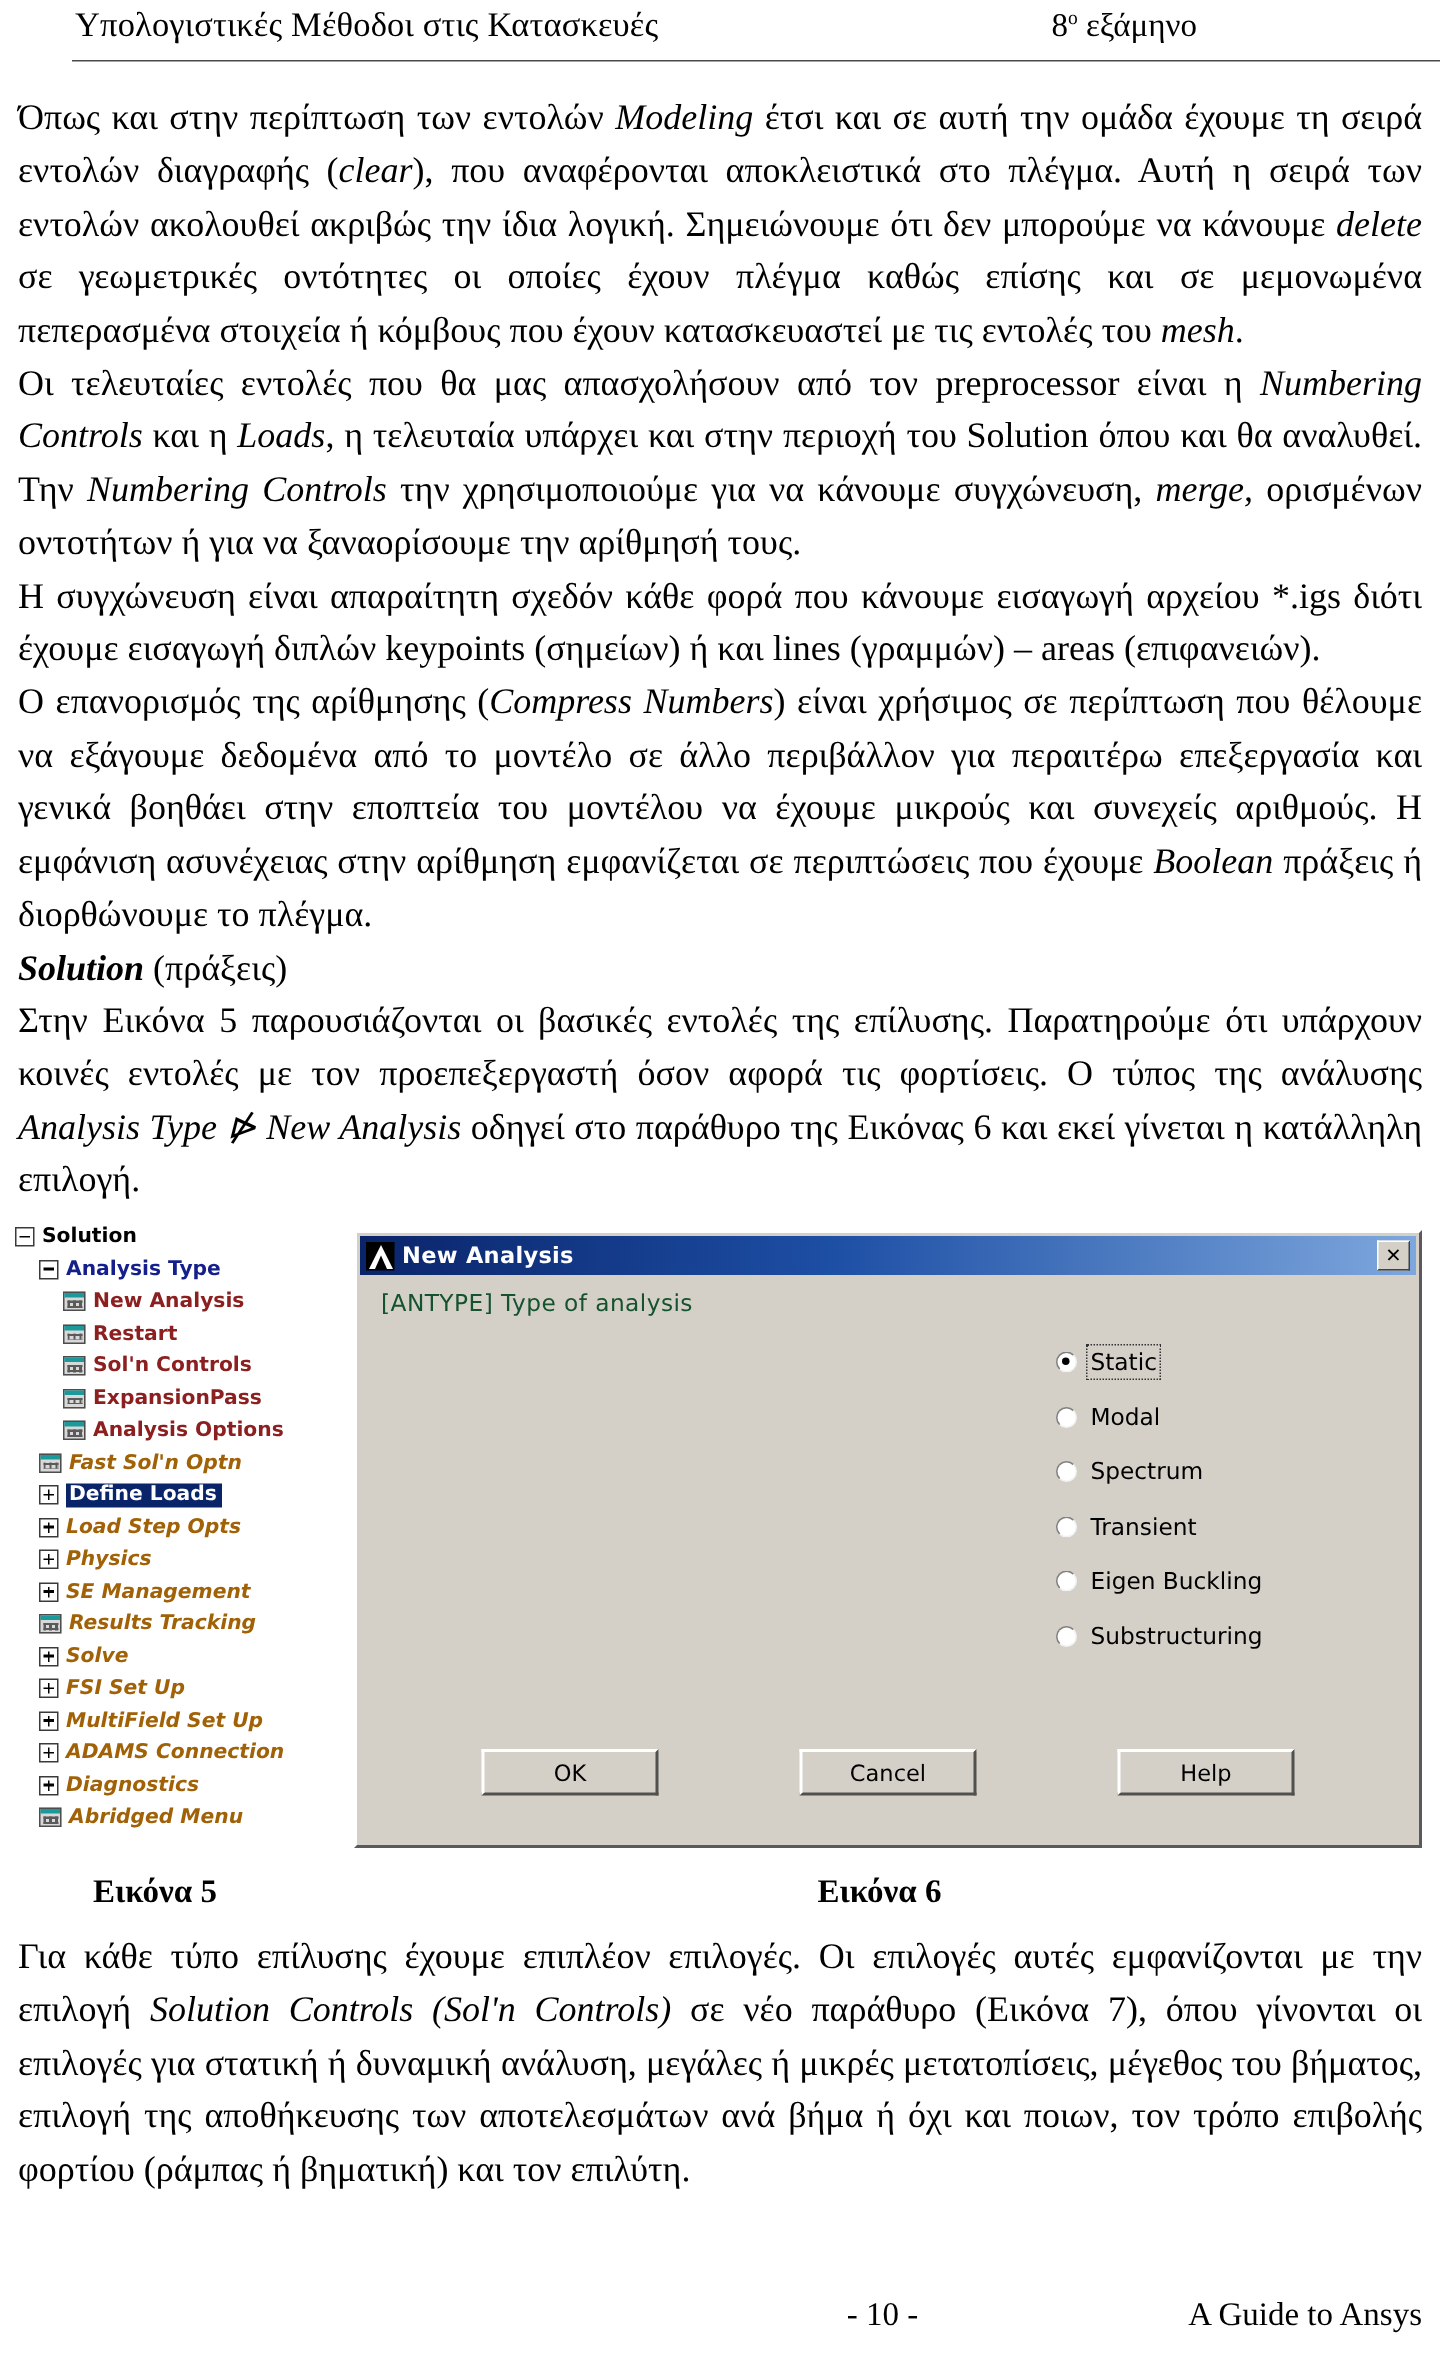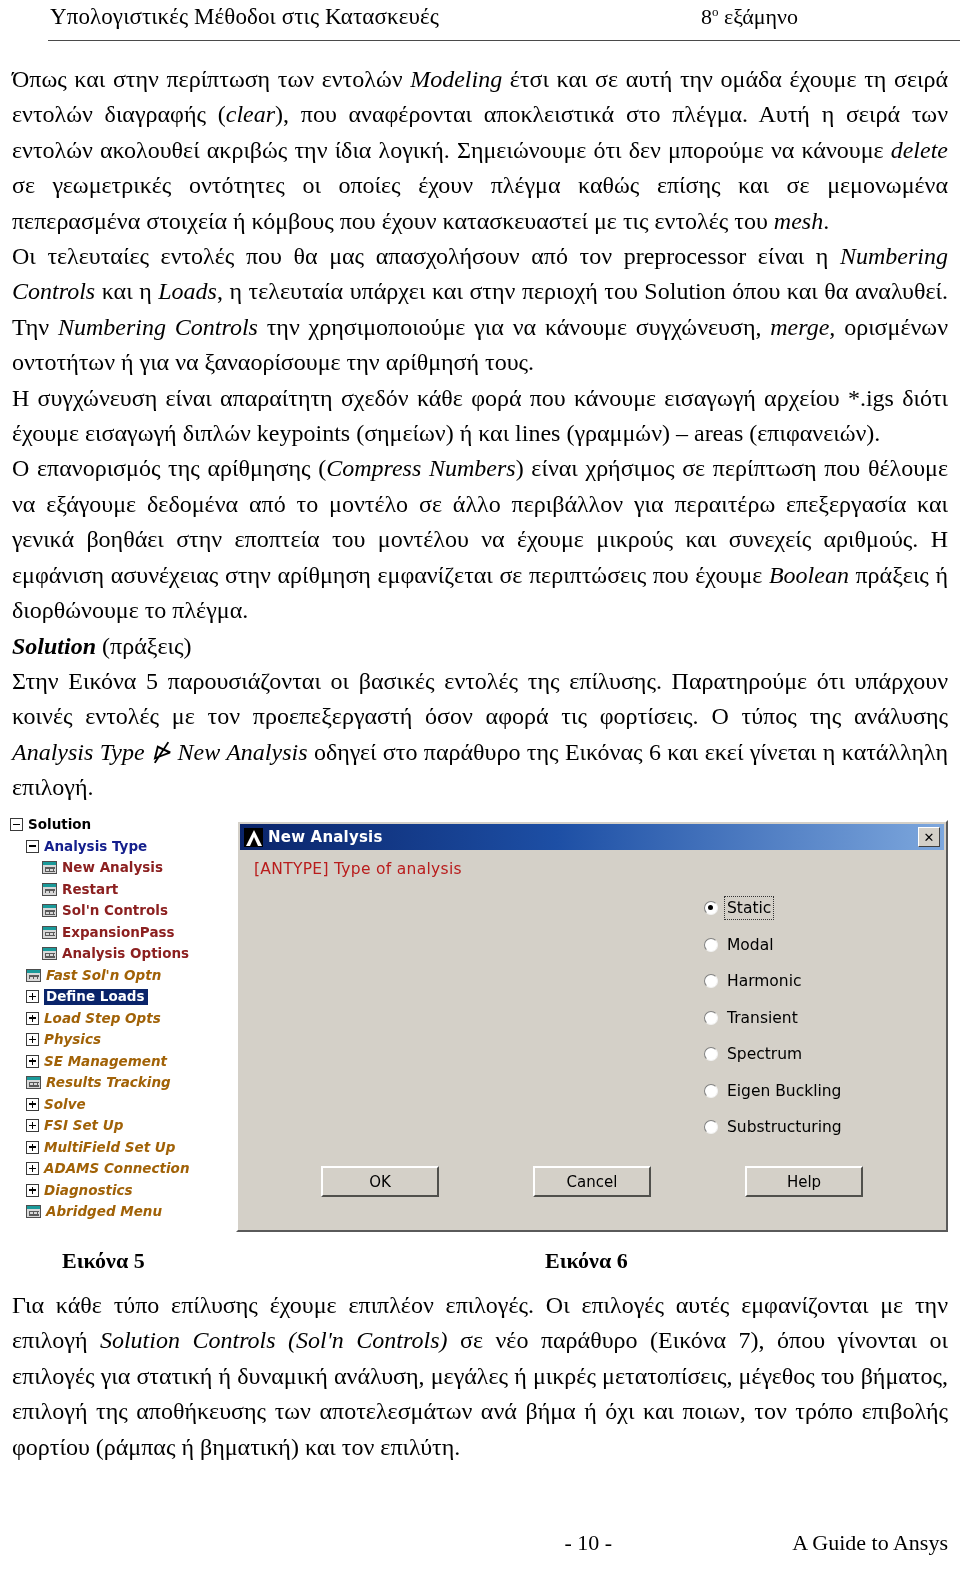--- a/index.html
+++ b/index.html
@@ -237,21 +237,21 @@
     font-weight: bold;
     color: #000;
     line-height: 1;
     margin-right: 2px;
   }
   .dlg-prompt {
     position: absolute;
     left: 16px;
     top: 38px;
     font-size: 15.5px;
-    color: #b91c1c;
+    color: #14532d;
     letter-spacing: 0.3px;
   }
   .radio-group {
     position: absolute;
     left: 466px;
     top: 68px;
     width: 230px;
   }
   .radio-row {
     display: flex;
@@ -514,37 +514,33 @@
       <div class="radio-row focused">
         <span class="radio on"></span>
         <span class="radio-label">Static</span>
       </div>
 
       <div class="radio-row">
         <span class="radio"></span>
         <span class="radio-label">Modal</span>
       </div>
 
+
       <div class="radio-row">
         <span class="radio"></span>
-        <span class="radio-label">Harmonic</span>
+        <span class="radio-label">Spectrum</span>
       </div>
 
       <div class="radio-row">
         <span class="radio"></span>
         <span class="radio-label">Transient</span>
       </div>
 
       <div class="radio-row">
         <span class="radio"></span>
-        <span class="radio-label">Spectrum</span>
-      </div>
-
-      <div class="radio-row">
-        <span class="radio"></span>
         <span class="radio-label">Eigen Buckling</span>
       </div>
 
       <div class="radio-row">
         <span class="radio"></span>
         <span class="radio-label">Substructuring</span>
       </div>
 
     </div>
 

